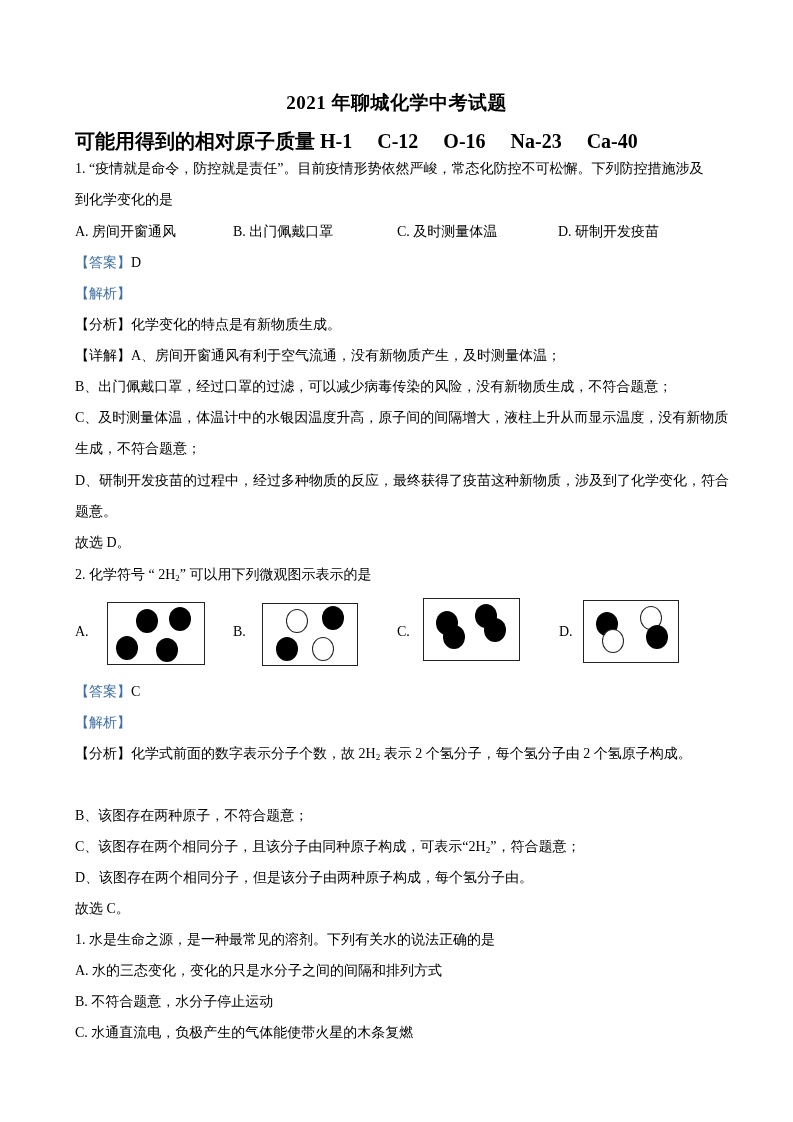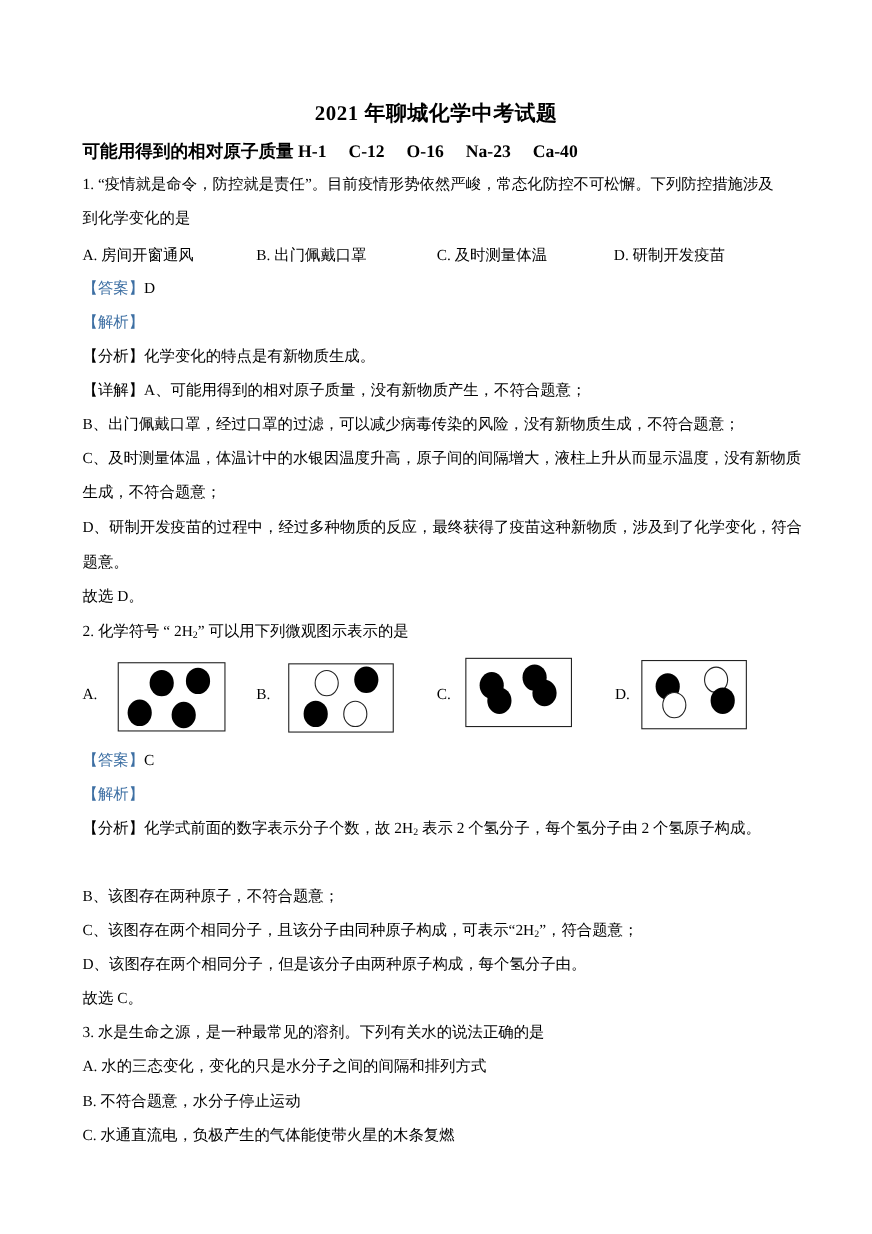--- a/index.html
+++ b/index.html
@@ -1,21 +1,21 @@
 <!DOCTYPE html>
 <html><head>
 <meta charset="utf-8">
 <style>
   html, body { margin: 0; padding: 0; background: #ffffff; }
   body { width: 793px; height: 1122px; position: relative; overflow: hidden;
          font-family: "Liberation Serif", "DejaVu Serif", serif; color: #000; }
   .page { position: absolute; left: 0; top: 0; width: 793px; height: 1122px; margin-top: 20px; }
   .title { position: absolute; left: 0; width: 793px; top: 70px; text-align: center;
            font-size: 19px; font-weight: bold; letter-spacing: 0.5px; }
-  .subtitle { position: absolute; left: 75px; top: 108px; font-size: 16px; font-weight: bold;
+  .subtitle { position: absolute; left: 75px; top: 108px; font-size: 20px; font-weight: bold;
               font-family: "Liberation Serif", "DejaVu Sans", serif; white-space: pre; }
   .line { position: absolute; left: 75px; font-size: 14px; line-height: 18px; white-space: nowrap; }
   .tag { color: #3d6fa3; }
   .opts { position: absolute; left: 75px; font-size: 14px; }
   .opt { position: absolute; white-space: nowrap; }
   sub { font-size: 9px; vertical-align: -2px; line-height: 0; }
   .box { position: absolute; border: 1.2px solid #222; box-sizing: border-box; background: #fff; }
   .atom { position: absolute; width: 22px; height: 24px; border-radius: 50%; box-sizing: border-box; }
   .atom.black { background: #000; }
   .atom.white { background: #fff; border: 1.6px solid #222; }
@@ -42,21 +42,21 @@
   <div class="line" style="top:234px">
     <span class="tag">【答案】</span><span>D</span>
   </div>
   <div class="line" style="top:265px">
     <span class="tag">【解析】</span>
   </div>
   <div class="line" style="top:296px">
     <span>【分析】</span><span>化学变化的特点是有新物质生成。</span>
   </div>
   <div class="line" style="top:327px">
-    <span>【详解】</span><span>A、可能用得到的相对原子质量，没有新物质产生，不符合题意；</span>
+    <span>【详解】</span><span>A、房间开窗通风有利于空气流通，没有新物质产生，及时测量体温；</span>
   </div>
   <div class="line" style="top:389px">C、及时测量体温，体温计中的水银因温度升高，原子间的间隔增大，液柱上升从而显示温度，没有新物质</div>
   <div class="line" style="top:358px">B、出门佩戴口罩，经过口罩的过滤，可以减少病毒传染的风险，没有新物质生成，不符合题意；</div>
   <div class="line" style="top:420px">生成，不符合题意；</div>
   <div class="line" style="top:452px">D、研制开发疫苗的过程中，经过多种物质的反应，最终获得了疫苗这种新物质，涉及到了化学变化，符合</div>
   <div class="line" style="top:483px">题意。</div>
   <div class="line" style="top:514px">故选 D。</div>
 
   <div class="line" style="top:546px">
     <span>2. 化学符号 “ 2H</span><sub>2</sub><span>” 可以用下列微观图示表示的是</span>
@@ -103,18 +103,18 @@
   <div class="line" style="top:725px">
     <span>【分析】</span><span>化学式前面的数字表示分子个数，故 2H</span><sub>2</sub><span> 表示 2 个氢分子，每个氢分子由 2 个氢原子构成。</span>
   </div>
   <div class="line" style="top:787px">B、该图存在两种原子，不符合题意；</div>
   <div class="line" style="top:818px">
     <span>C、该图存在两个相同分子，且该分子由同种原子构成，可表示“2H</span><sub>2</sub><span>”，符合题意；</span>
   </div>
   <div class="line" style="top:849px">D、该图存在两个相同分子，但是该分子由两种原子构成，每个氢分子由。</div>
   <div class="line" style="top:880px">故选 C。</div>
 
-  <div class="line" style="top:911px">3. 水是生命之源，是一种最常见的溶剂。下列有关水的说法正确的是</div>
+  <div class="line" style="top:911px">1. 水是生命之源，是一种最常见的溶剂。下列有关水的说法正确的是</div>
   <div class="line" style="top:942px">A.  水的三态变化，变化的只是水分子之间的间隔和排列方式</div>
   <div class="line" style="top:973px">B.  不符合题意，水分子停止运动</div>
   <div class="line" style="top:1004px">C.  水通直流电，负极产生的气体能使带火星的木条复燃</div>
 
 </div>
 
 </body></html>

